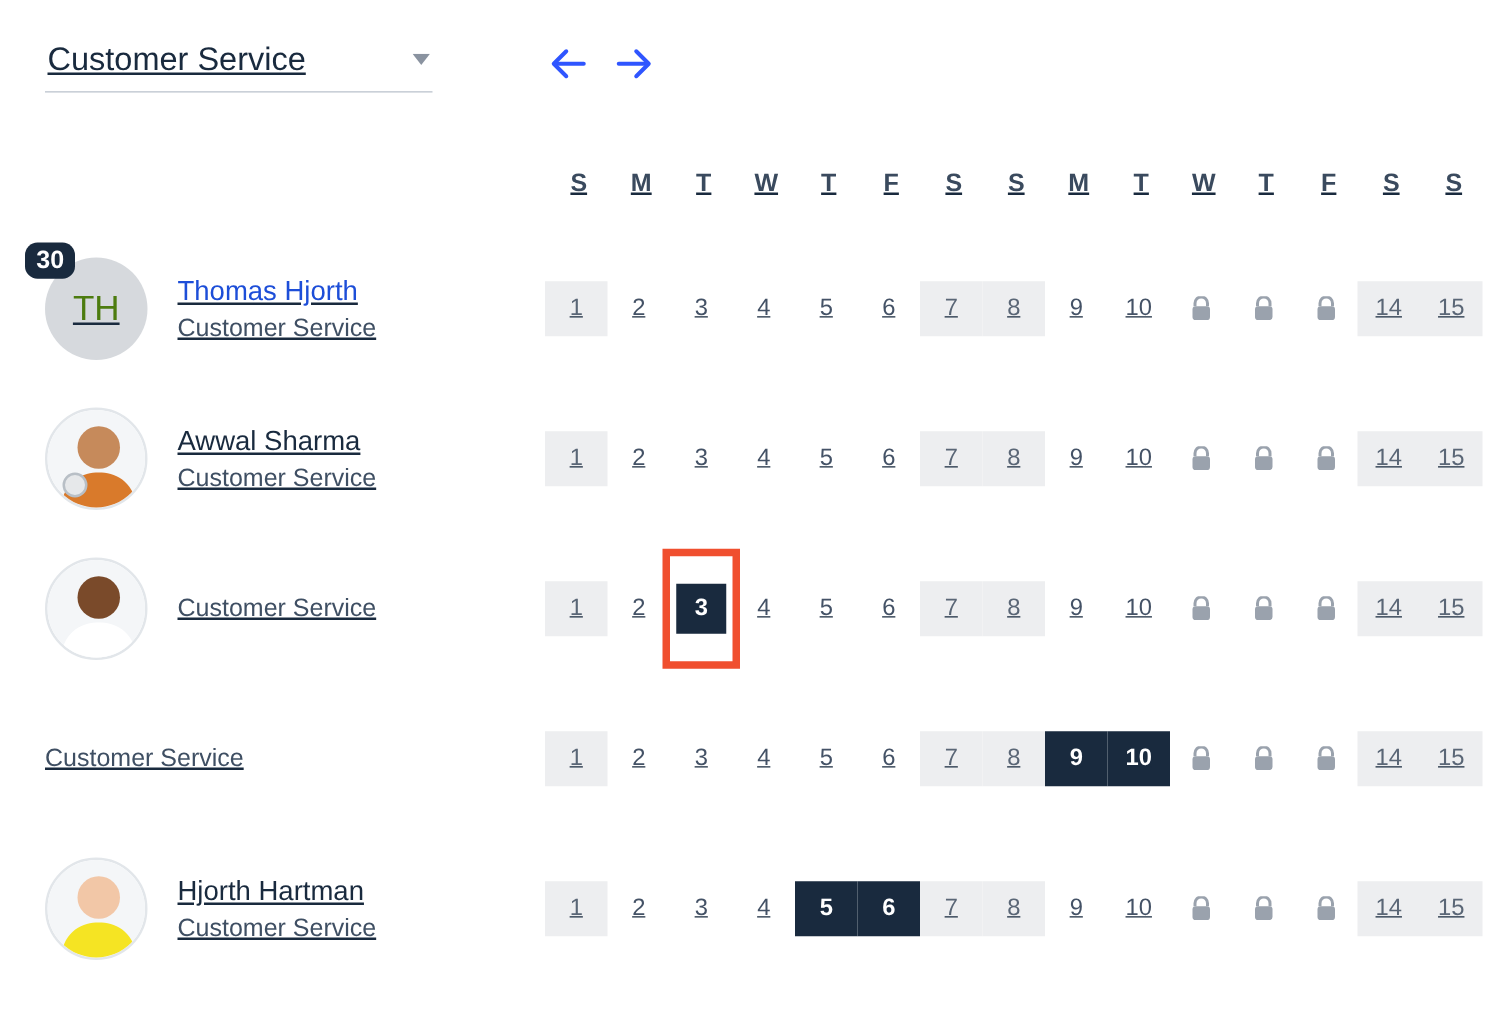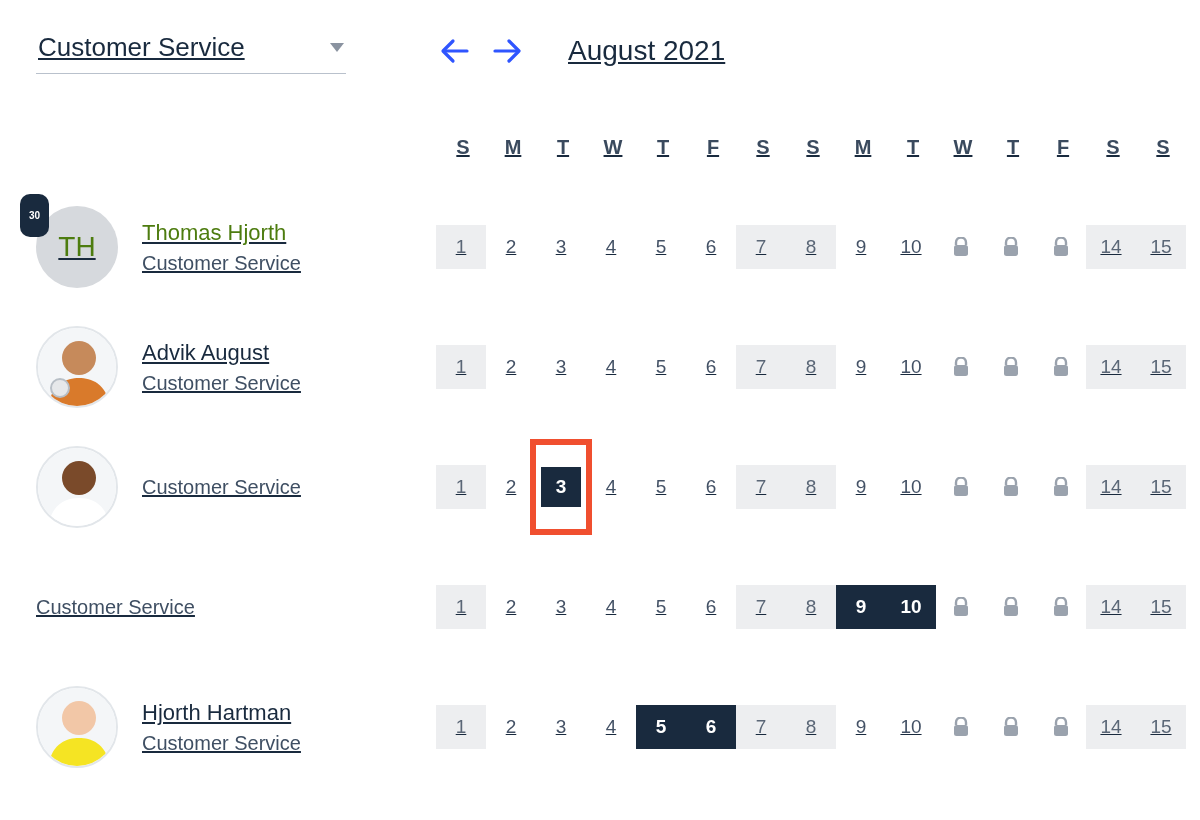--- a/index.html
+++ b/index.html
@@ -80,26 +80,26 @@
   .avatar-photo {
     width: 82px; height: 82px; border-radius: 50%;
     border: 2px solid #e2e6ea;
     overflow: hidden;
   }
   .avatar-photo svg { display:block; }
   .badge {
     position: absolute;
     top: -12px; left: -16px;
     background: #192a3e; color: #fff;
-    font-size: 10px; font-weight: 600;
-    padding: 16px 9px; border-radius: 10px;
+    font-size: 20px; font-weight: 600;
+    padding: 3px 9px; border-radius: 10px;
   }
   .person-text { display: flex; flex-direction: column; gap: 6px; }
   .person-name { font-size: 22px; font-weight: 500; color: #192a3e; }
-  .person-name.link { color: #4d7c0f; cursor: pointer; }
+  .person-name.link { color: #1d4ed8; cursor: pointer; }
   .person-dept { font-size: 20px; color: #3f4f63; }
 
   .days-row {
     display: grid;
     grid-template-columns: repeat(15, 50px);
     align-items: center;
     height: 120px;
   }
   .cell {
     display: flex; align-items: center; justify-content: center;
@@ -148,21 +148,20 @@
         </span>
       </button>
       <button class="nav-btn">
         <span>
           <svg width="30" height="26" viewBox="0 0 30 26" fill="none" stroke="#2f55ff" stroke-width="3.2" stroke-linecap="round" stroke-linejoin="round">
               <line x1="3" y1="13" x2="26" y2="13"></line>
               <polyline points="17,3 27,13 17,23"></polyline>
             </svg>
         </span>
       </button>
-      <span class="month-label">August 2021</span>
     </div>
   </div>
 
   <div class="grid">
     <div class="spacer"></div>
     <div class="days-header" id="days-header">
         <div>S</div>
         <div>M</div>
         <div>T</div>
         <div>W</div>
@@ -232,21 +231,21 @@
           <div class="avatar-photo">
             <svg width="82" height="82" viewBox="0 0 82 82">
     <rect width="82" height="82" fill="#f4f6f8"></rect>
     <circle cx="41" cy="30" r="17" fill="#c68a5b"></circle>
     <path d="M10 82 C12 56 28 50 41 50 C54 50 70 56 72 82 Z" fill="#d97a2b"></path>
     <circle cx="22" cy="60" r="9" fill="#e6e8ea" stroke="#b8bfc6" stroke-width="2"></circle>
   </svg>
           </div>
         </div>
         <div class="person-text">
-          <div class="person-name">Advik August</div>
+          <div class="person-name">Awwal Sharma</div>
           <div class="person-dept">Customer Service</div>
         </div>
       </div>
       <div class="days-row">
         <div class="cell clickable shaded">1</div>
         <div class="cell clickable">2</div>
         <div class="cell clickable">3</div>
         <div class="cell clickable">4</div>
         <div class="cell clickable">5</div>
         <div class="cell clickable">6</div>

